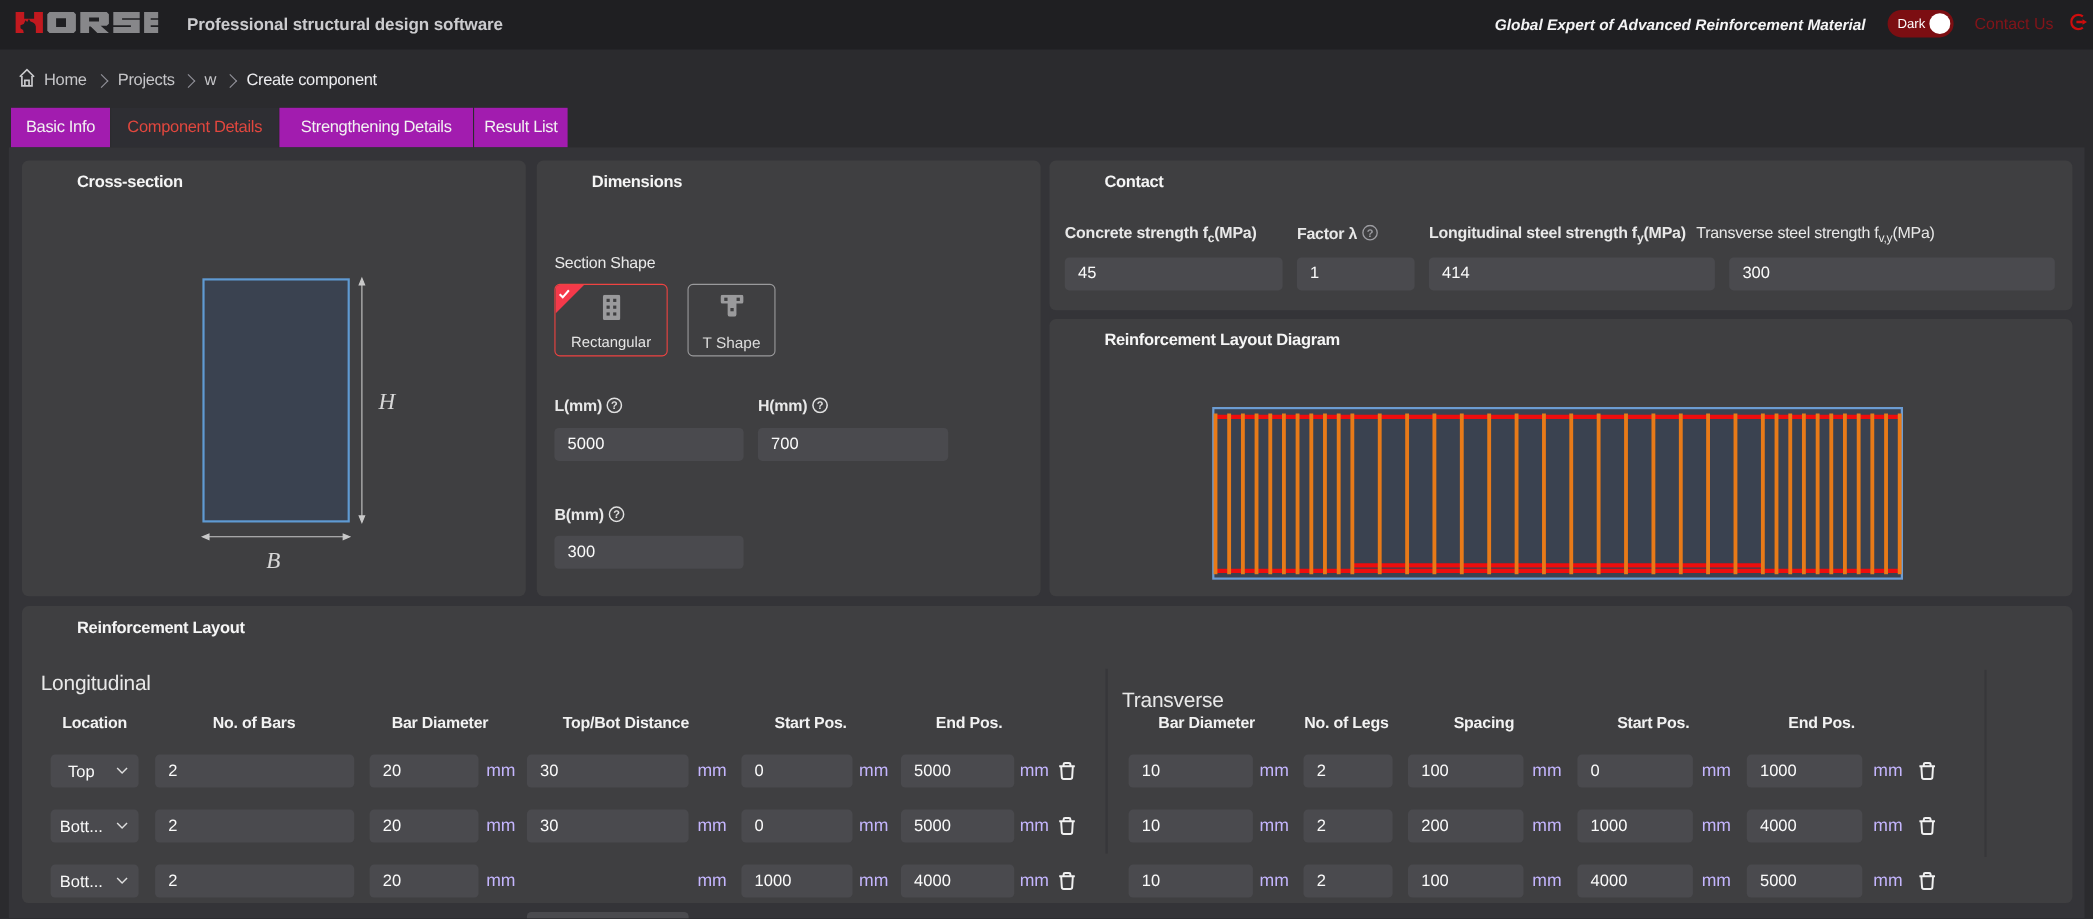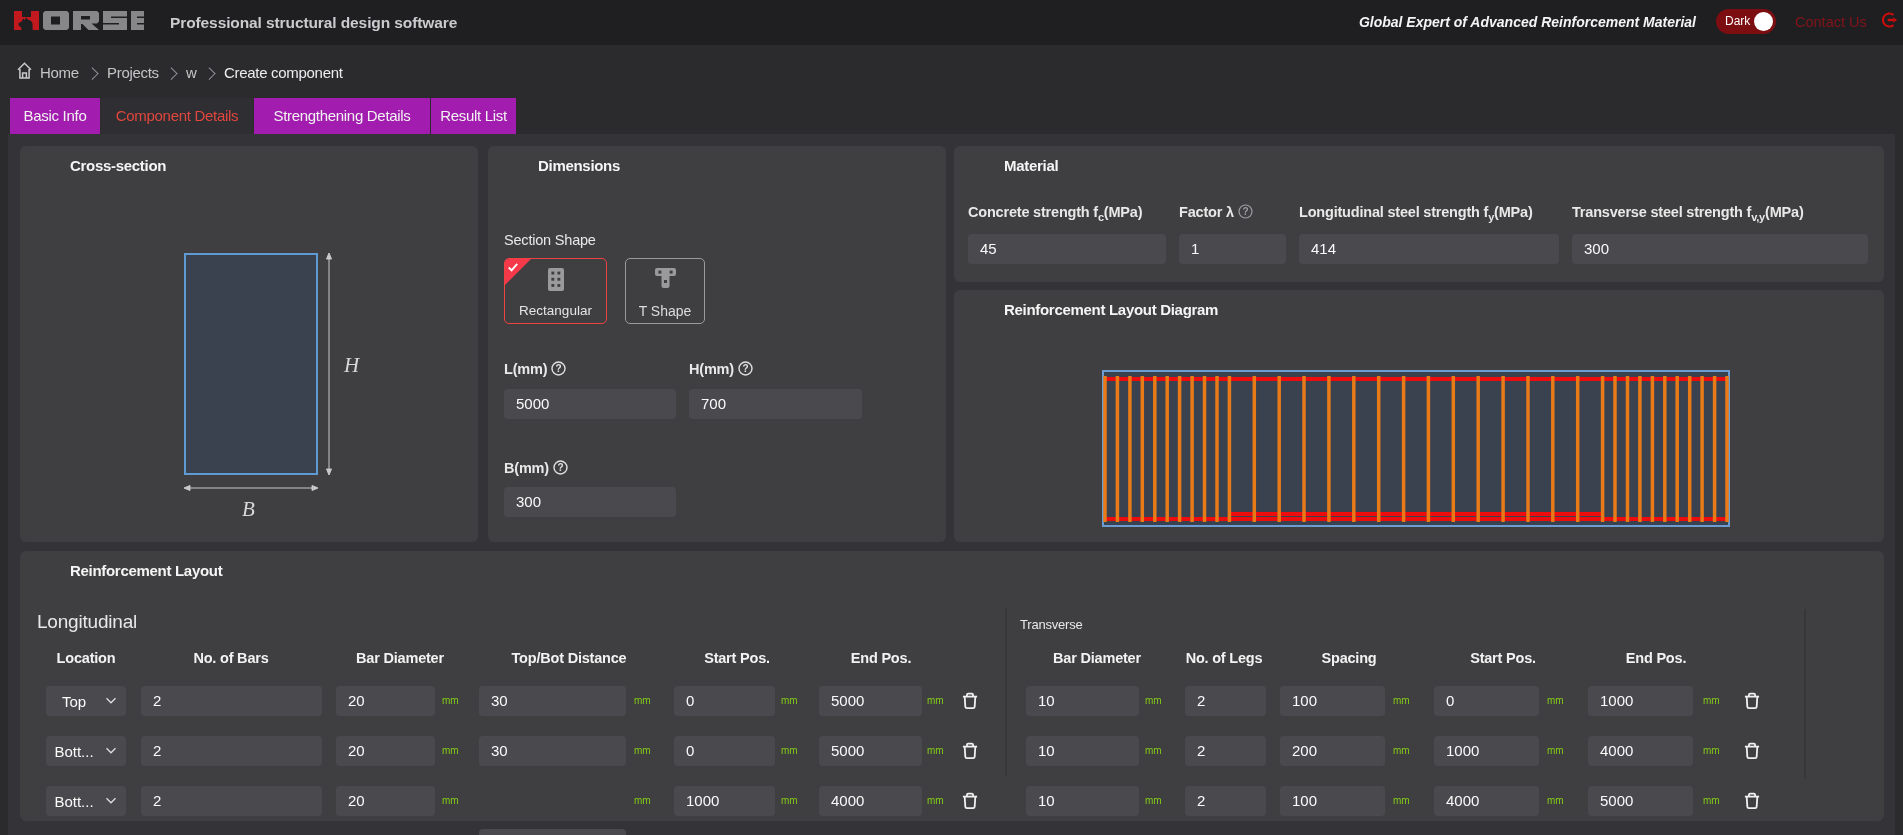--- a/index.html
+++ b/index.html
@@ -4,21 +4,21 @@
 <style>
 * { margin:0; padding:0; box-sizing:border-box; }
 body { font-family:"Liberation Sans", sans-serif; background:#2b2b2e; }
 #page { position:relative; width:1903px; height:835px; overflow:hidden; background:#2b2b2e; }
 #header { position:absolute; left:0; top:0; width:1903px; height:45px; background:#1f1f22; }
 #wrapper { position:absolute; left:8px; top:134px; width:1887px; height:701px; background:#343438; }
 .panel { position:absolute; background:#3f3f41; border-radius:6px; }
 .ptitle { position:absolute; left:16px; top:11px; font-size:15px; font-weight:bold; color:#f5f5f5; letter-spacing:-0.3px;margin-left:34px; }
 .lbl { font-size:14.5px; color:#e8e8e8; letter-spacing:-0.2px; }
 .inp { position:absolute; background:#4a4a4e; border-radius:4px; height:30px; line-height:30px; padding-left:12px; font-size:15px; color:#fafafa; }
-.mm { position:absolute; font-size:10px; color:#84cc16; line-height:30px; }
+.mm { position:absolute; font-size:16px; color:#c4b5fd; line-height:30px; }
 .hdr { position:absolute; font-size:14.5px; font-weight:bold; color:#f2f2f2; transform:translateX(-50%); white-space:nowrap; letter-spacing:-0.2px; }
 .qm { display:inline-block; vertical-align:-2px; }
 .tab { height:36px; line-height:36px; text-align:center; font-size:15px; letter-spacing:-0.3px; color:#f2f2f2; background:#a21caf; }
 .tab.act { background:#2e2e33; color:#e2473e; }
 .sep { width:8px; height:12px; background:none; position:relative; }
 .sep::before { content:""; position:absolute; left:0px; top:1.5px; width:7.5px; height:7.5px; border-right:1.7px solid #92929a; border-top:1.7px solid #92929a; transform:rotate(45deg); }
 .sel { position:absolute; background:#4a4a4e; border-radius:4px; height:30px; display:flex; align-items:center; justify-content:center; padding-right:24px; font-size:15px; color:#fafafa; }
 .sel svg { position:absolute; right:9px; top:11px; }
 .trash { position:absolute; width:18px; height:30px; display:flex; align-items:center; }
 </style>
@@ -126,28 +126,28 @@
         </svg></div>
     <div class="inp" style="left:16px;top:243px;width:172px;">5000</div>
     <div class="inp" style="left:201px;top:243px;width:173px;">700</div>
     <div class="lbl" style="position:absolute;left:16px;top:314px;font-weight:bold;">B(mm) <svg class="qm" width="15" height="15" viewBox="0 0 15 15">
           <circle cx="7.5" cy="7.5" r="6.5" fill="none" stroke="#e0e0e0" stroke-width="1.4"></circle>
           <text x="7.5" y="11" text-anchor="middle" font-size="10" font-weight="bold" fill="#e0e0e0">?</text>
         </svg></div>
     <div class="inp" style="left:16px;top:341px;width:172px;">300</div>
   </div>
   <div class="panel" id="p-mat" style="left:954px;top:146px;width:930px;height:136px;">
-    <div class="ptitle">Material</div>
+    <div class="ptitle">Contact</div>
     <div class="lbl" style="position:absolute;left:14px;top:58px;font-weight:bold;">Concrete strength f<sub style="font-size:11px;">c</sub>(MPa)</div>
     <div class="lbl" style="position:absolute;left:225px;top:58px;font-weight:bold;">Factor λ <svg class="qm" width="15" height="15" viewBox="0 0 15 15">
           <circle cx="7.5" cy="7.5" r="6.5" fill="none" stroke="#9d9da2" stroke-width="1.2"></circle>
           <text x="7.5" y="11" text-anchor="middle" font-size="10" font-weight="bold" fill="#9d9da2">?</text>
         </svg></div>
     <div class="lbl" style="position:absolute;left:345px;top:58px;font-weight:bold;">Longitudinal steel strength f<sub style="font-size:11px;">y</sub>(MPa)</div>
-    <div class="lbl" style="position:absolute;left:618px;top:58px;font-weight:bold;">Transverse steel strength f<sub style="font-size:11px;">v,y</sub>(MPa)</div>
+    <div class="lbl" style="position:absolute;left:588px;top:58px;font-weight:normal;">Transverse steel strength f<sub style="font-size:11px;">v,y</sub>(MPa)</div>
     <div class="inp" style="left:14px;top:88px;width:198px;">45</div>
     <div class="inp" style="left:225px;top:88px;width:107px;">1</div>
     <div class="inp" style="left:345px;top:88px;width:260px;">414</div>
     <div class="inp" style="left:618px;top:88px;width:296px;">300</div>
   </div>
   <div class="panel" id="p-diag" style="left:954px;top:290px;width:930px;height:252px;">
     <div class="ptitle">Reinforcement Layout Diagram</div>
     <svg style="position:absolute;left:0;top:0;" width="930" height="252" viewBox="0 0 930 252">
       <rect x="149" y="81" width="626" height="155" fill="#3a4250" stroke="#6c9cd2" stroke-width="2"></rect>
       <g stroke="#ee0d0d" stroke-width="4">
@@ -191,21 +191,21 @@
           <line x1="735.7" y1="86" x2="735.7" y2="232"></line>
           <line x1="748.1" y1="86" x2="748.1" y2="232"></line>
           <line x1="760.6" y1="86" x2="760.6" y2="232"></line>
           <line x1="773.0" y1="86" x2="773.0" y2="232"></line>
       </g>
     </svg>
   </div>
   <div class="panel" id="p-rl" style="left:20px;top:551px;width:1864px;height:270px;">
     <div class="ptitle">Reinforcement Layout</div>
     <div class="lbl" style="position:absolute;left:17px;top:60px;font-size:19px;">Longitudinal</div>
-    <div class="lbl" style="position:absolute;left:1000px;top:66px;font-size:13px;">Transverse</div>
+    <div class="lbl" style="position:absolute;left:1000px;top:76px;font-size:19px;">Transverse</div>
     <div style="position:absolute;left:985px;top:57px;width:2px;height:168px;background:#37373a;"></div>
     <div style="position:absolute;left:1784px;top:58px;width:2px;height:170px;background:#37373a;"></div>
     <div class="hdr" style="left:66px;top:99px;">Location</div>
     <div class="hdr" style="left:211px;top:99px;">No. of Bars</div>
     <div class="hdr" style="left:380px;top:99px;">Bar Diameter</div>
     <div class="hdr" style="left:549px;top:99px;">Top/Bot Distance</div>
     <div class="hdr" style="left:717px;top:99px;">Start Pos.</div>
     <div class="hdr" style="left:861px;top:99px;">End Pos.</div>
     <div class="hdr" style="left:1077px;top:99px;">Bar Diameter</div>
     <div class="hdr" style="left:1204px;top:99px;">No. of Legs</div>

